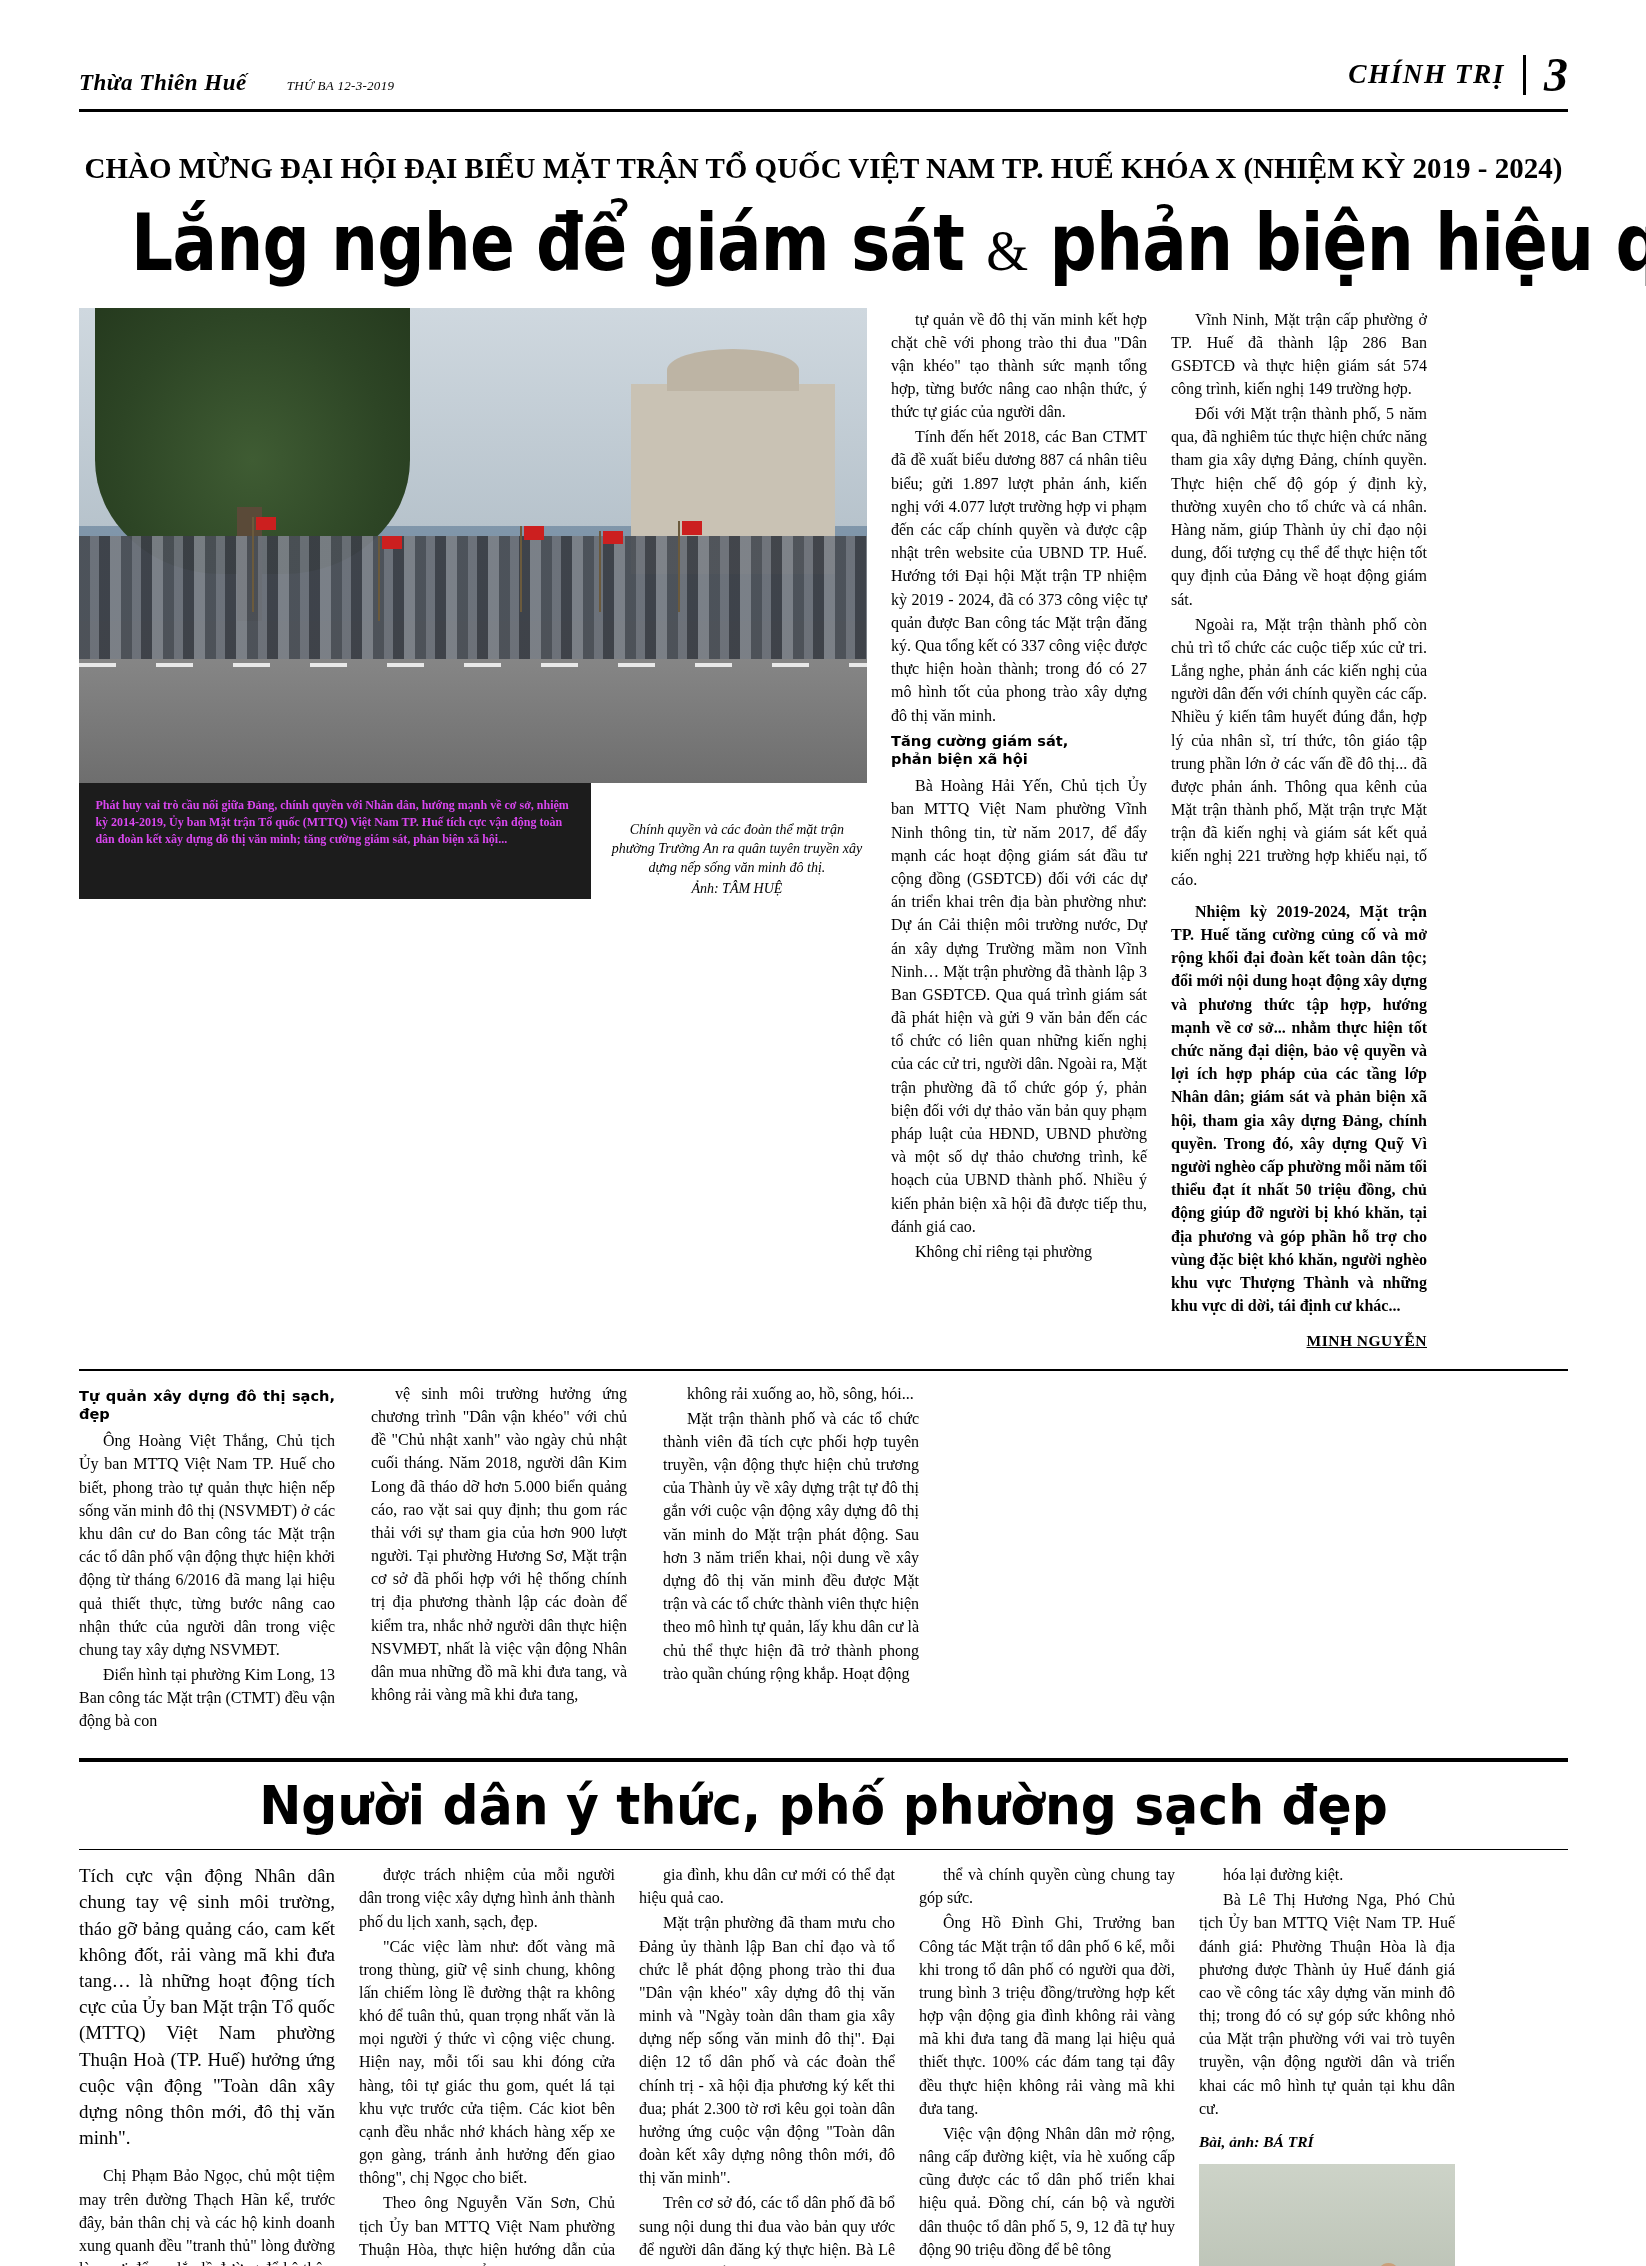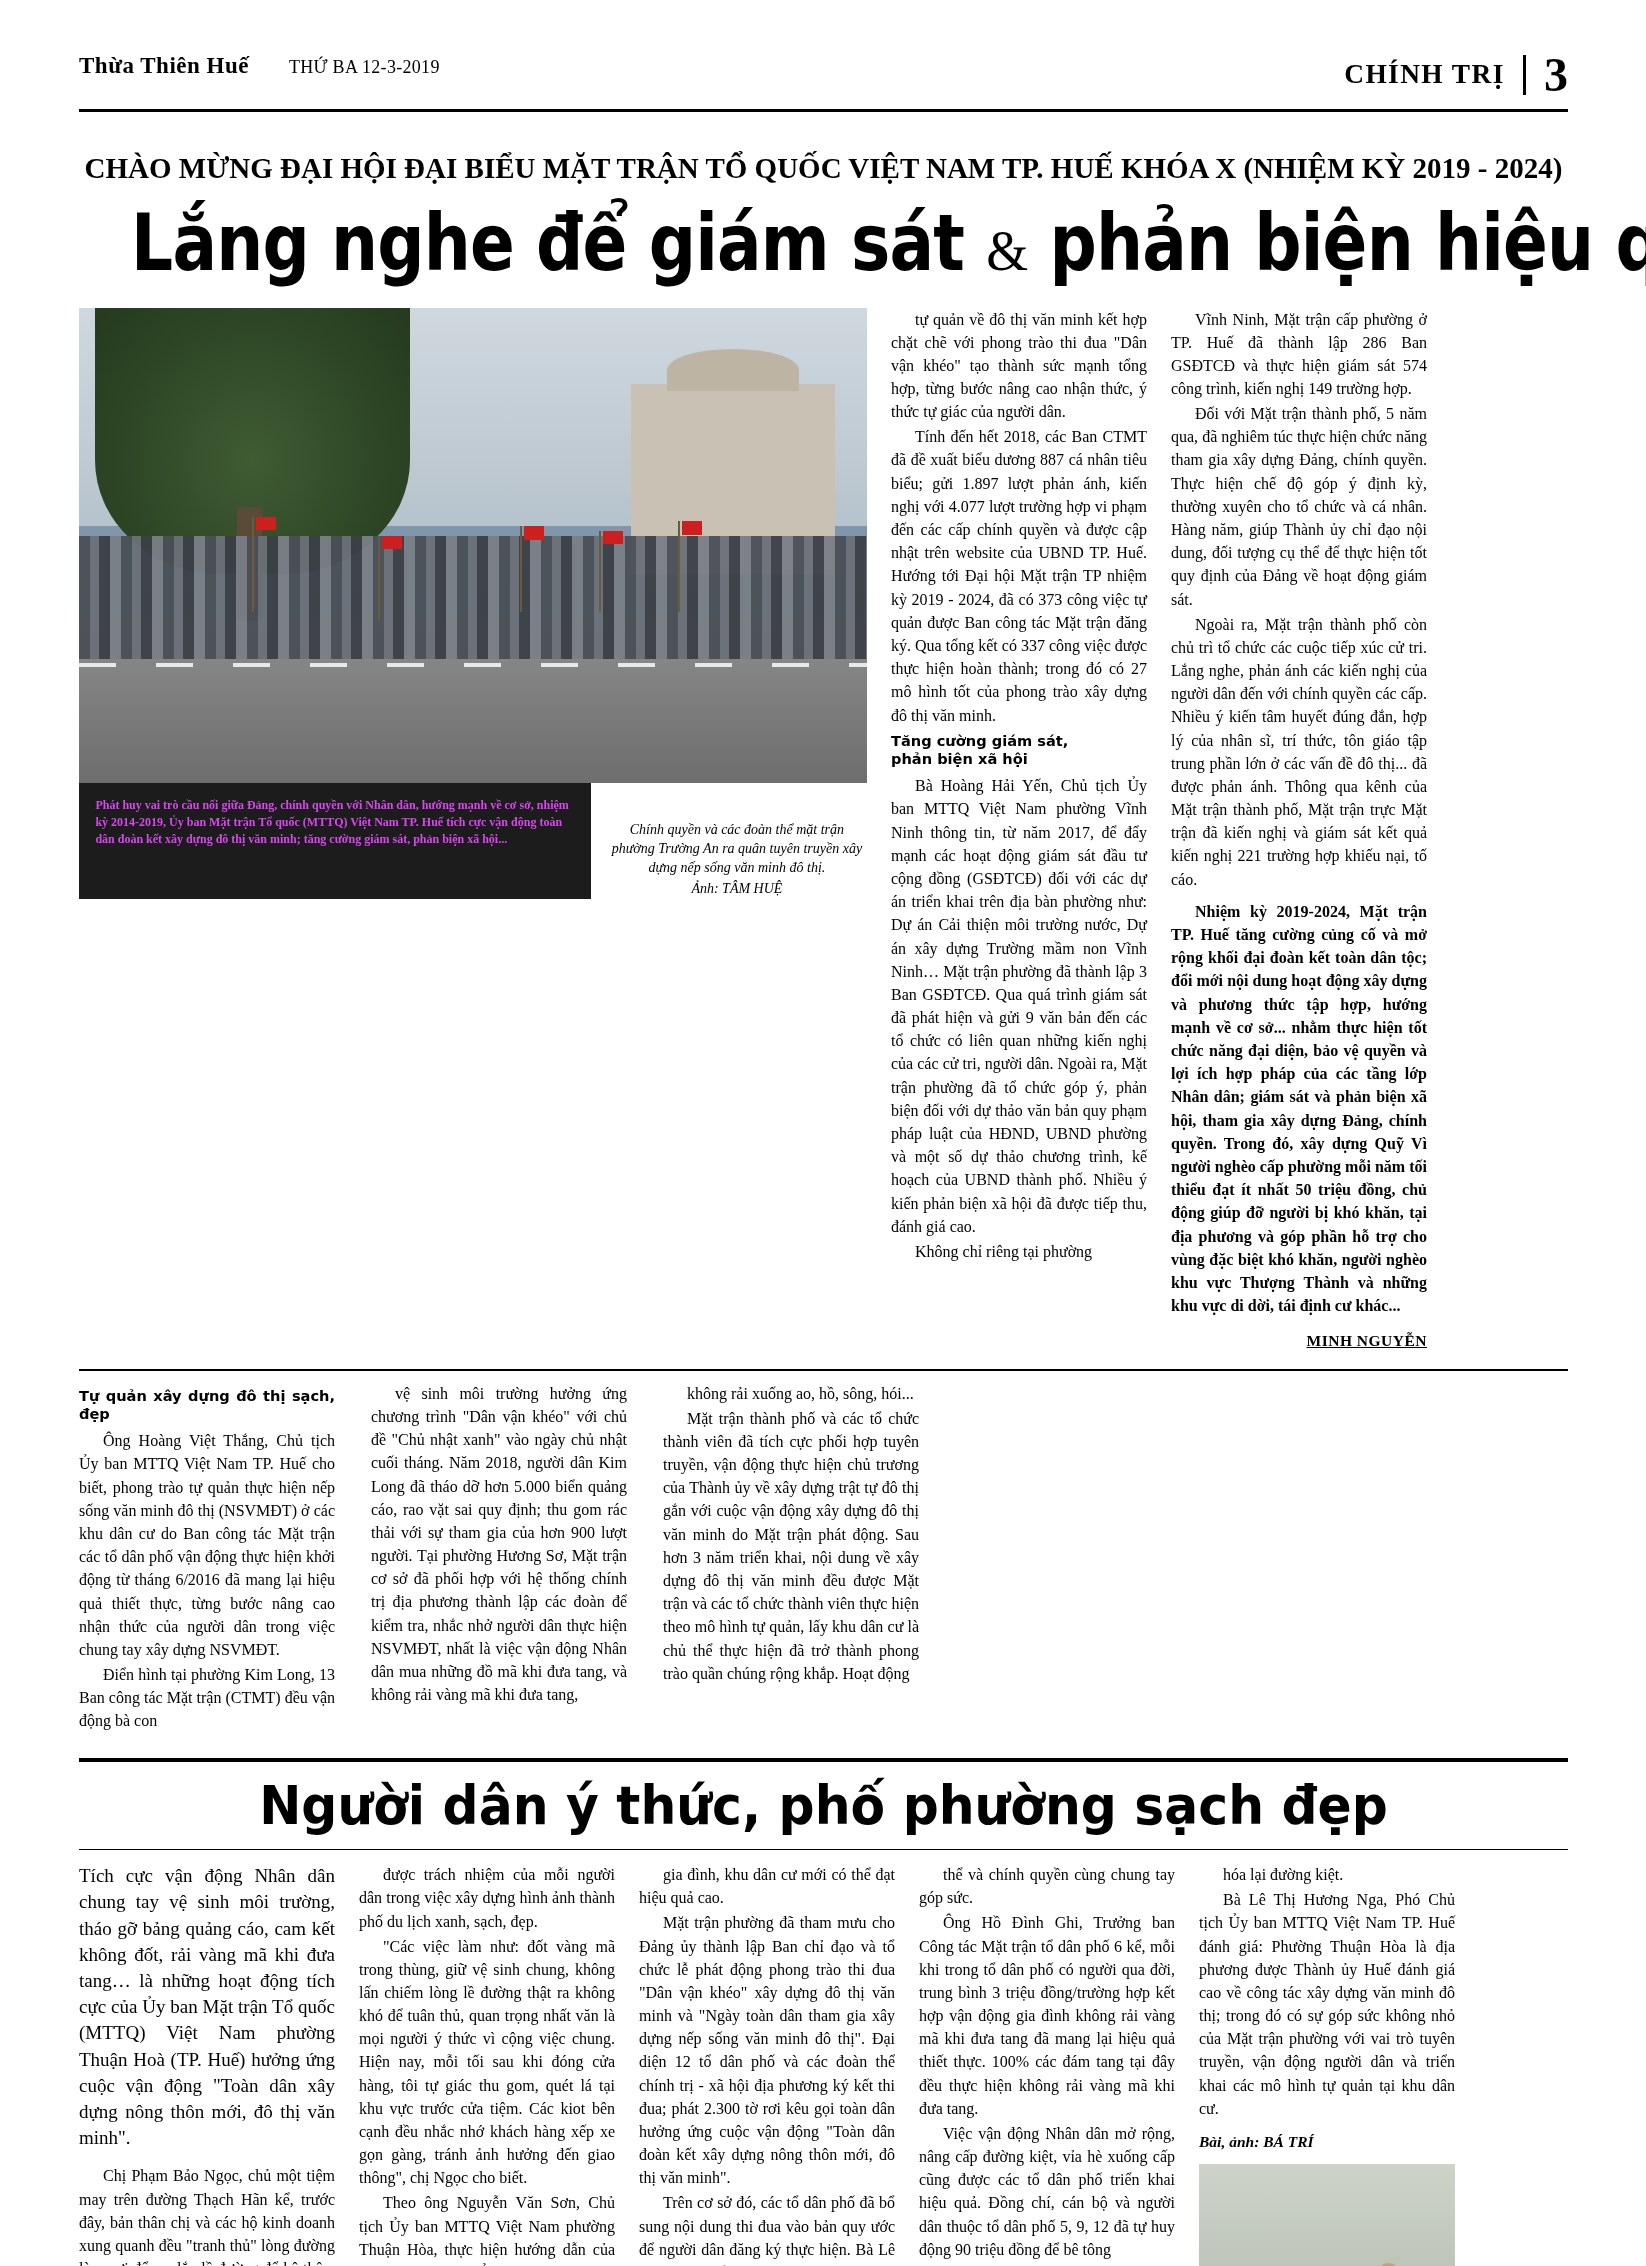--- a/index.html
+++ b/index.html
@@ -12,33 +12,35 @@
   .page{
     width:1647px;
     min-height:2267px;
     box-sizing:border-box;
     padding:53px 79px 37px 79px;
     position:relative;
   }
   
   .masthead{
     display:flex;
+    align-items:flex-end;
     justify-content:space-between;
     padding-bottom:5.5px;
+    font-style:italic;
   }
   .mast-left{display:flex;align-items:baseline;gap:40px;}
   .mast-logo{
     font-family:"Liberation Serif", serif;
     font-weight:bold;
     font-size:23px;
     letter-spacing:0.5px;
   }
   .mast-date{
     font-family:"Liberation Serif", serif;
-    font-size:18px;
+    font-size:13px;
     letter-spacing:0.3px;
   }
   .mast-right{display:flex;align-items:center;gap:18.3px;}
   .mast-section{
     font-family:"Liberation Serif", serif;
     font-weight:bold;
     font-size:27.4px;
     letter-spacing:1.4px;
   }
   .mast-divider{

